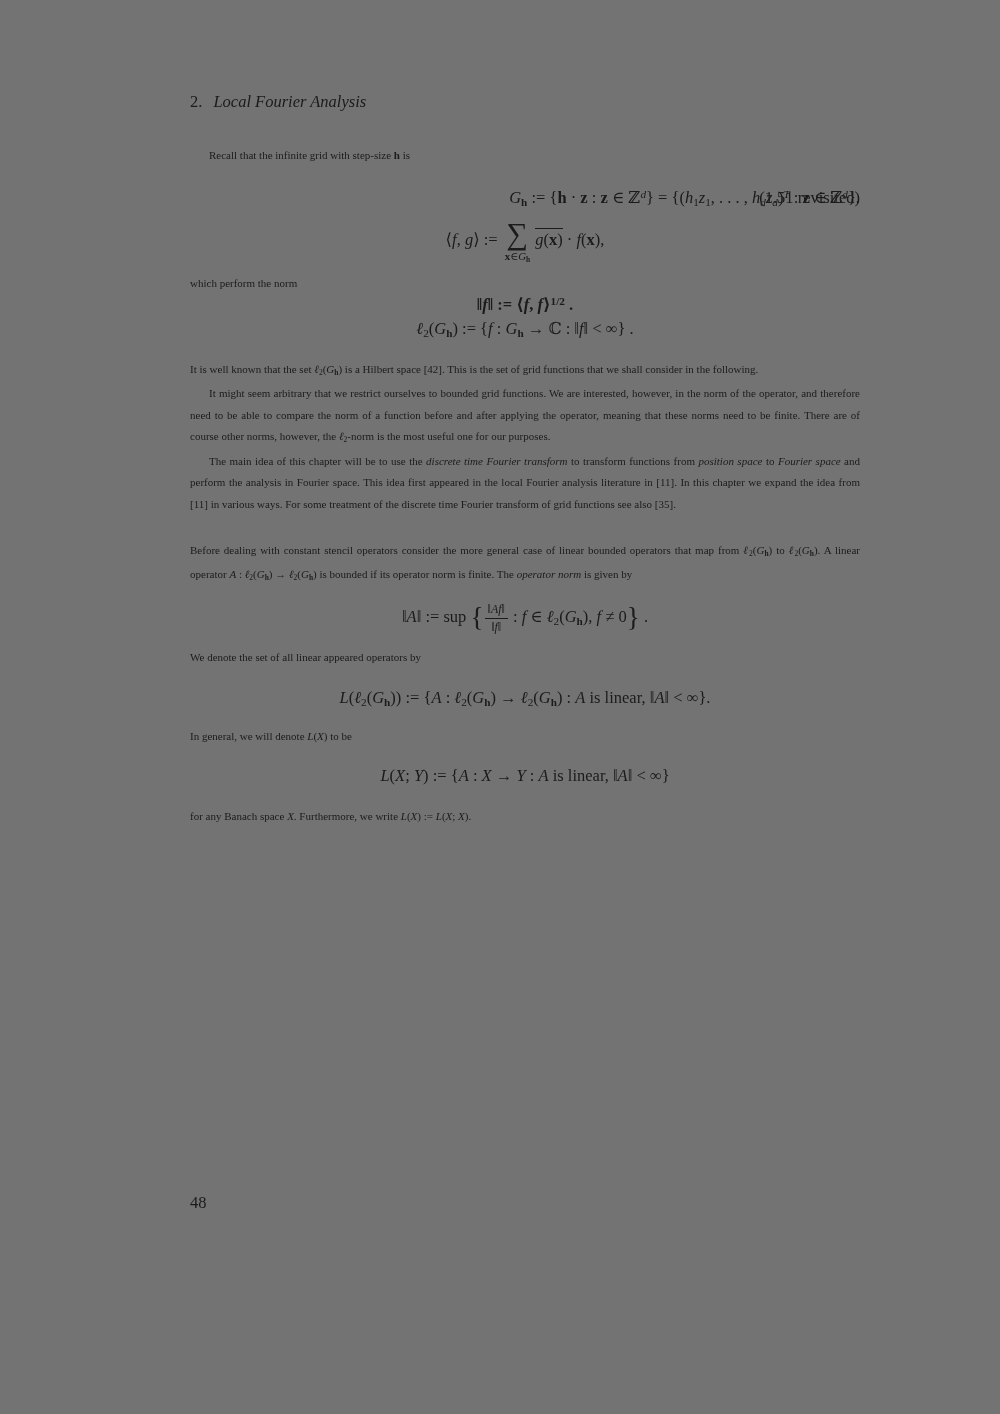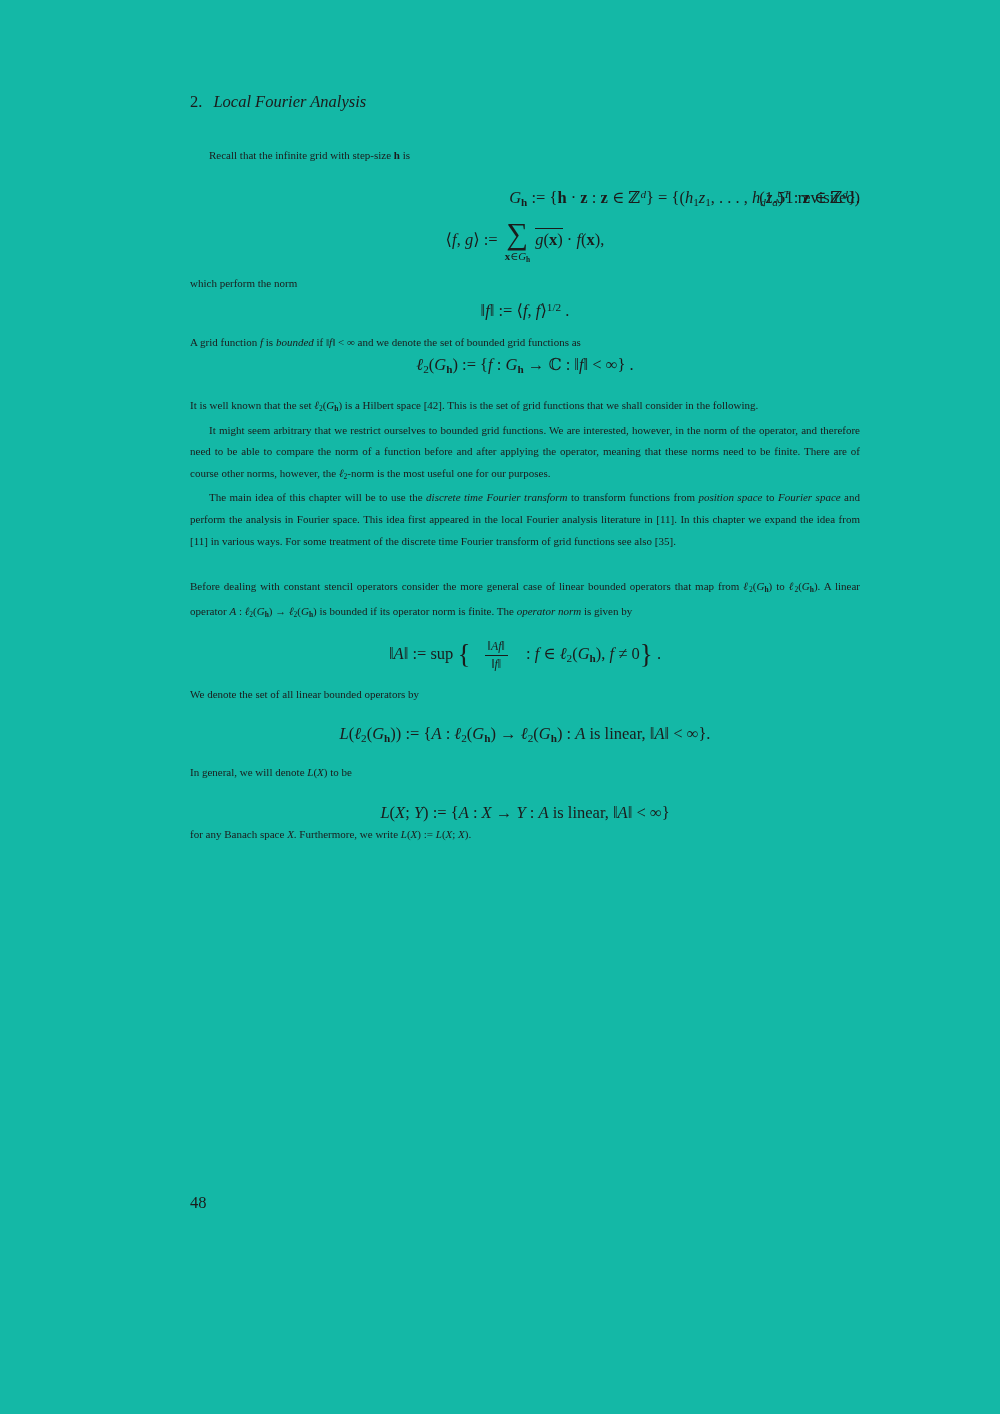--- a/index.html
+++ b/index.html
@@ -1,62 +1,62 @@
 <!DOCTYPE html>
 <html><head>
 <meta charset="utf-8">
 <style>
   html,body{margin:0;padding:0;background:#ffffff;}
   .page{
-    width:1000px;height:1414px;position:relative;background:#14b8a6;
+    width:1000px;height:1414px;position:relative;background:#737373;
     font-family:"Liberation Serif","DejaVu Serif",serif;color:#1b1b1b;overflow:hidden;
   }
   .content{position:absolute;left:190px;top:0;width:670px;}
   .para{margin:0;font-size:11px;line-height:21.6px;text-align:justify;}
   .indent{text-indent:19px;}
   .running-head{margin-top:92px;font-size:16.5px;}
   .rh-num{margin-right:11px;}
   .rh-title{font-style:italic;}
   .p-recall{margin-top:33px;}
   .eq{font-size:16.5px;line-height:1.35;text-align:center;position:relative;margin:0;}
   .eq-grid{margin-top:20px;text-align:right;}
   .eq-label{position:absolute;right:0;top:50%;transform:translateY(-50%);font-size:16.5px;}
   .p-gridfn{margin-top:20px;}
   .eq-scalar{margin-top:10px;}
   .p-induces{margin-top:10px;}
-  .eq-norm{margin-top:6px;}
+  .eq-norm{font-weight:bold;}
   .p-bounded{margin-top:9px;}
   .eq-l2{margin-top:1px;}
   .p-hilbert{margin-top:18px;}
   .section-heading{
     margin:42px 0 0 0;font-family:"Liberation Sans","DejaVu Sans",sans-serif;
     font-size:23.5px;font-weight:700;color:#111111;letter-spacing:0.1px;
   }
   .sh-title{margin-left:14px;}
   .p-before{margin-top:24px;}
   .eq-opnorm{margin-top:14px;}
   .p-wedenote{margin-top:12px;}
   .eq-L{margin-top:18px;}
   .p-ingeneral{margin-top:16px;}
   .eq-LXY{margin-top:18px;}
-  .p-banach{}
+  .p-banach{margin-top:18px;}
   .page-number{position:absolute;left:190px;top:1193px;font-size:16.5px;text-align:center;}
   .m-i{font-style:italic;}
   .m-b{font-weight:700;}
   .m-sub{font-size:68%;vertical-align:-0.25em;}
   .m-subi{font-size:68%;vertical-align:-0.25em;font-style:italic;}
   .m-subb{font-size:68%;vertical-align:-0.25em;font-weight:700;}
   .m-sup{font-size:68%;vertical-align:0.45em;}
   .m-supi{font-size:68%;vertical-align:0.45em;font-style:italic;}
   .m-big{font-size:165%;vertical-align:-0.15em;line-height:0;}
   .m-sum{display:inline-flex;flex-direction:column;align-items:center;vertical-align:middle;margin:0 5px 0 3px;}
   .m-sigma{font-size:185%;line-height:0.95;}
   .m-below{font-size:66%;line-height:1;margin-top:2px;}
   .m-ol{border-top:1.3px solid #1b1b1b;padding-top:1px;}
-  .m-frac{display:inline-flex;flex-direction:column;align-items:center;vertical-align:middle;font-size:72%;margin:0 14px;}
+  .m-frac{display:inline-flex;flex-direction:column;align-items:center;vertical-align:middle;font-size:72%;margin:0 1px;}
   .m-num{border-bottom:1.2px solid #1b1b1b;padding:0 3px 1px;line-height:1.25;}
   .m-den{padding-top:1px;line-height:1.25;}
 </style>
 </head>
 <body>
 
 <div class="page">
   <div class="content">
 
     <div class="running-head">
@@ -73,37 +73,36 @@
 
     <div class="eq eq-scalar">⟨<span class="m-i">f</span>, <span class="m-i">g</span>⟩ := <span class="m-sum">
           <span class="m-sigma">∑</span>
           <span class="m-below"><span class="m-b">x</span>∈<span class="m-i">G</span><span class="m-subb">h</span></span>
         </span><span class="m-ol"><span class="m-i">g</span>(<span class="m-b">x</span>)</span> · <span class="m-i">f</span>(<span class="m-b">x</span>),</div>
 
     <p class="para p-induces">which perform the norm</p>
 
     <div class="eq eq-norm">‖<span class="m-i">f</span>‖ := ⟨<span class="m-i">f</span>, <span class="m-i">f</span>⟩<span class="m-sup">1/2</span> .</div>
 
-    <p class="para p-bounded">A grid function <span class="m-i">f</span> is <span class="m-i">bounded</span> if ‖<span class="m-i">f</span>‖ &lt; ∞ and we denote the set of bounded grid functions as</p>
 
     <div class="eq eq-l2"><span class="m-i">ℓ</span><span class="m-sub">2</span>(<span class="m-i">G</span><span class="m-subb">h</span>) := {<span class="m-i">f</span> : <span class="m-i">G</span><span class="m-subb">h</span> → ℂ : ‖<span class="m-i">f</span>‖ &lt; ∞} .</div>
 
     <p class="para p-hilbert">It is well known that the set <span class="m-i">ℓ</span><span class="m-sub">2</span>(<span class="m-i">G</span><span class="m-subb">h</span>) is a Hilbert space [42].  This is the set of grid functions that we shall consider in the following.</p>
     <p class="para indent">It might seem arbitrary that we restrict ourselves to bounded grid functions.  We are interested, however, in the norm of the operator, and therefore need to be able to compare the norm of a function before and after applying the operator, meaning that these norms need to be finite.  There are of course other norms, however, the <span class="m-i">ℓ</span><span class="m-sub">2</span>-norm is the most useful one for our purposes.</p>
     <p class="para indent">The main idea of this chapter will be to use the <span class="m-i">discrete time Fourier transform</span> to transform functions from <span class="m-i">position space</span> to <span class="m-i">Fourier space</span> and perform the analysis in Fourier space.  This idea first appeared in the local Fourier analysis literature in [11].  In this chapter we expand the idea from [11] in various ways.  For some treatment of the discrete time Fourier transform of grid functions see also [35].</p>
 
 
     <p class="para p-before">Before dealing with constant stencil operators consider the more general case of linear bounded operators that map from <span class="m-i">ℓ</span><span class="m-sub">2</span>(<span class="m-i">G</span><span class="m-subb">h</span>) to <span class="m-i">ℓ</span><span class="m-sub">2</span>(<span class="m-i">G</span><span class="m-subb">h</span>).  A linear operator <span class="m-i">A</span> : <span class="m-i">ℓ</span><span class="m-sub">2</span>(<span class="m-i">G</span><span class="m-subb">h</span>) → <span class="m-i">ℓ</span><span class="m-sub">2</span>(<span class="m-i">G</span><span class="m-subb">h</span>) is bounded if its operator norm is finite.  The <span class="m-i">operator norm</span> is given by</p>
 
     <div class="eq eq-opnorm">‖<span class="m-i">A</span>‖ := sup <span class="m-big">{</span><span class="m-frac">
           <span class="m-num">‖<span class="m-i">Af</span>‖</span>
           <span class="m-den">‖<span class="m-i">f</span>‖</span>
         </span> : <span class="m-i">f</span> ∈ <span class="m-i">ℓ</span><span class="m-sub">2</span>(<span class="m-i">G</span><span class="m-subb">h</span>), <span class="m-i">f</span> ≠ 0<span class="m-big">}</span> .</div>
 
-    <p class="para p-wedenote">We denote the set of all linear bounded operators by</p>
+    <p class="para p-wedenote">We denote the set of all linear appeared operators by</p>
 
     <div class="eq eq-L"><span class="m-i">L</span>(<span class="m-i">ℓ</span><span class="m-sub">2</span>(<span class="m-i">G</span><span class="m-subb">h</span>)) := {<span class="m-i">A</span> : <span class="m-i">ℓ</span><span class="m-sub">2</span>(<span class="m-i">G</span><span class="m-subb">h</span>) → <span class="m-i">ℓ</span><span class="m-sub">2</span>(<span class="m-i">G</span><span class="m-subb">h</span>) : <span class="m-i">A</span> is linear, ‖<span class="m-i">A</span>‖ &lt; ∞}.</div>
 
     <p class="para p-ingeneral">In general, we will denote <span class="m-i">L</span>(<span class="m-i">X</span>) to be</p>
 
     <div class="eq eq-LXY"><span class="m-i">L</span>(<span class="m-i">X</span>; <span class="m-i">Y</span>) := {<span class="m-i">A</span> : <span class="m-i">X</span> → <span class="m-i">Y</span> : <span class="m-i">A</span> is linear, ‖<span class="m-i">A</span>‖ &lt; ∞}</div>
 
     <p class="para p-banach">for any Banach space <span class="m-i">X</span>.  Furthermore, we write <span class="m-i">L</span>(<span class="m-i">X</span>) := <span class="m-i">L</span>(<span class="m-i">X</span>; <span class="m-i">X</span>).</p>
 
   </div>

